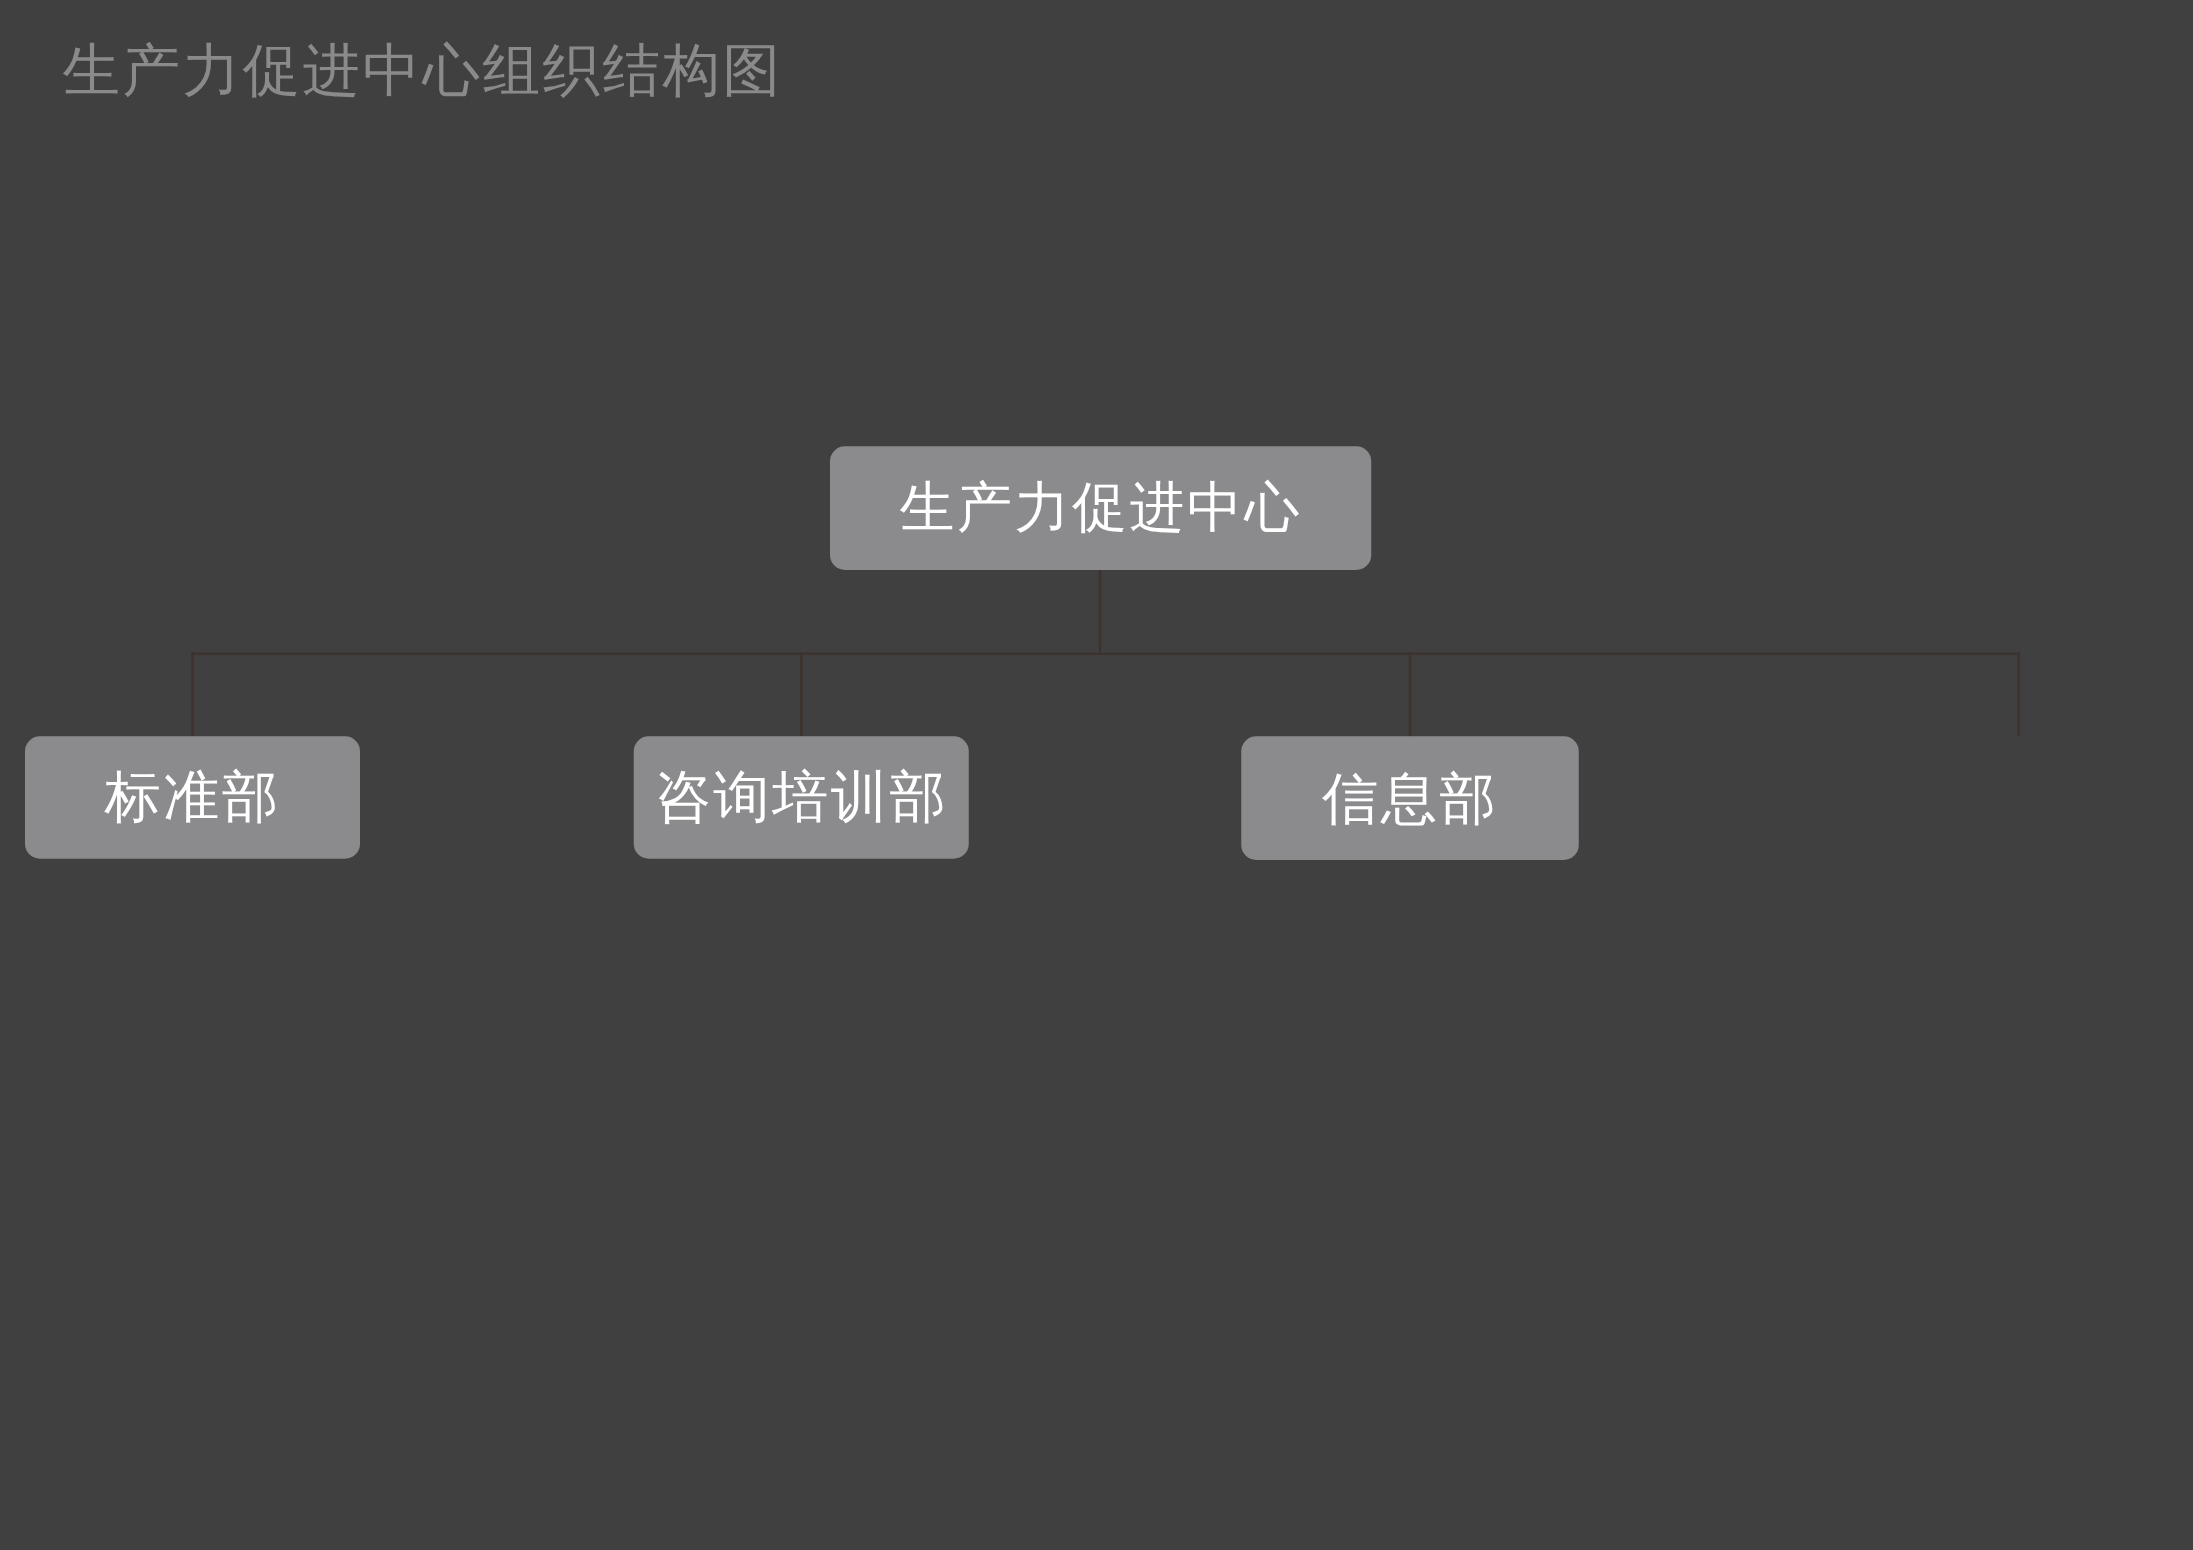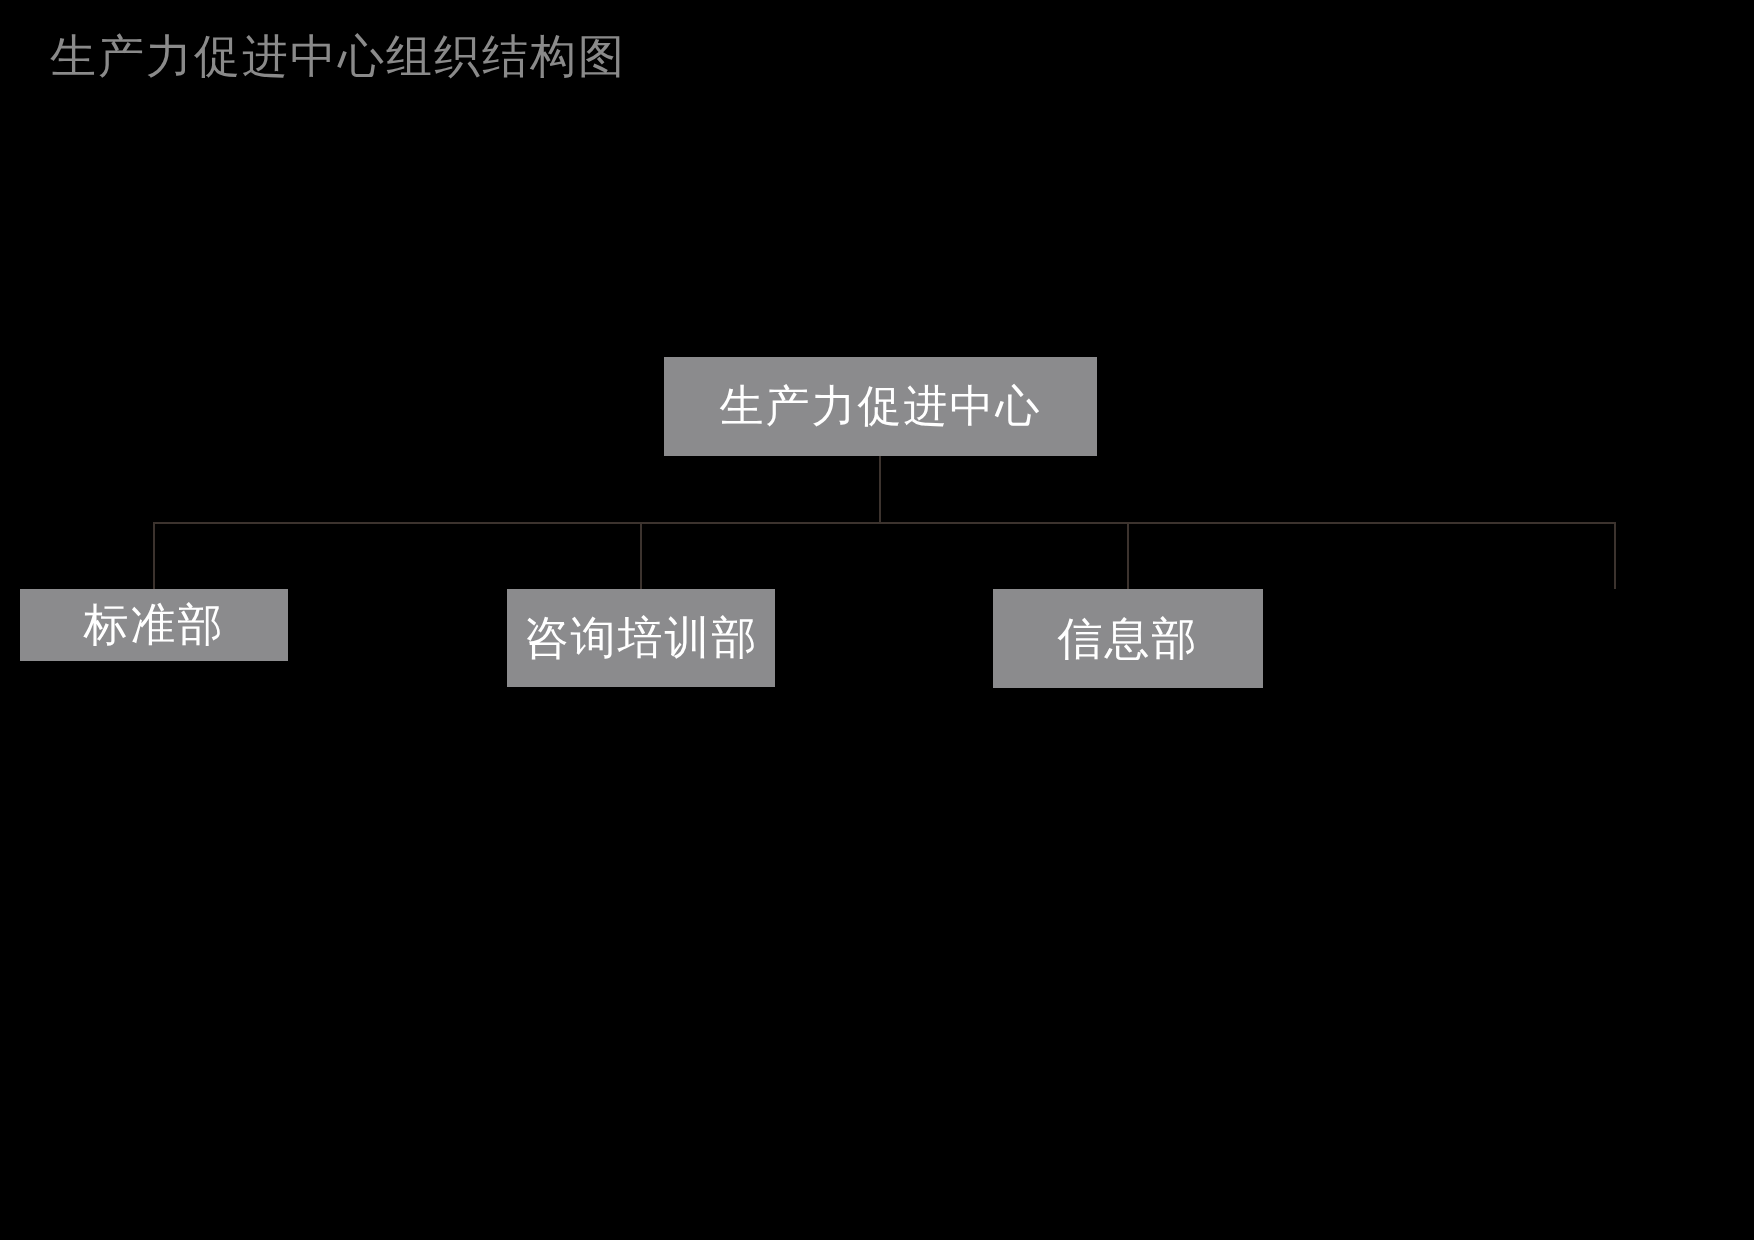--- a/index.html
+++ b/index.html
@@ -5,21 +5,21 @@
   html, body {
     margin: 0;
     padding: 0;
     background: #ffffff;
     font-family: "Liberation Sans", sans-serif;
   }
   .canvas {
     position: relative;
     width: 1754px;
     height: 1240px;
-    background: #000000;
+    background: #404040;
     overflow: hidden;
   }
   .page-title {
     position: absolute;
     left: 50px;
     top: 26px;
     margin: 0;
     font-size: 46px;
     font-weight: 500;
     letter-spacing: 2px;
@@ -30,29 +30,30 @@
     position: absolute;
     background: #8b8b8d;
     color: #ffffff;
     display: flex;
     align-items: center;
     justify-content: center;
     font-size: 45px;
     letter-spacing: 2px;
     white-space: nowrap;
     text-align: center;
+    border-radius: 12px;
   }
   .node.root {
     left: 664px;
     top: 357px;
     width: 433px;
     height: 99px;
     font-size: 44px;
   }
-  .node.dept-0 { left: 20px;   top: 589px; width: 268px; height: 72px; }
+  .node.dept-0 { left: 20px;   top: 589px; width: 268px; height: 98px; }
   .node.dept-1 { left: 507px;  top: 589px; width: 268px; height: 98px; }
   .node.dept-2 { left: 993px;  top: 589px; width: 270px; height: 99px; }
   .node.dept-3 { left: 1482px; top: 589px; width: 265px; height: 99px; }
   .connector {
     position: absolute;
     background: #3c332e;
   }
   .conn-h-rail   { left: 153px;  top: 522px; width: 1463px; height: 2px; }
   .conn-v-root   { left: 879px;  top: 456px; width: 2px;    height: 68px; }
   .conn-v-dept0  { left: 153px;  top: 522px; width: 2px;    height: 67px; }

